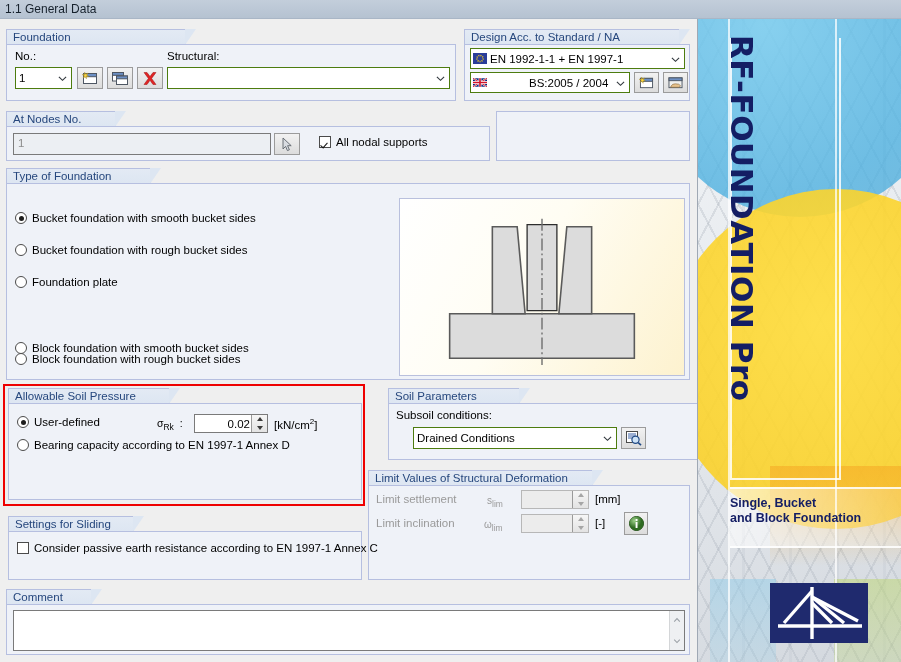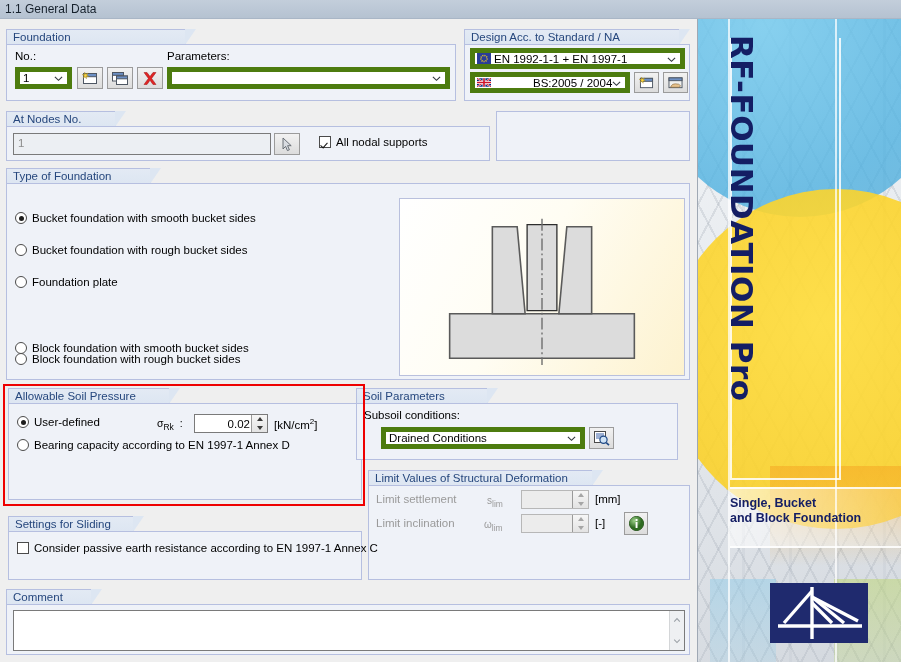--- a/index.html
+++ b/index.html
@@ -60,21 +60,21 @@
     position: absolute; box-sizing: border-box;
     background: #fff; border: 1px solid #7a7a7a;
     font-size: 11.5px; line-height: 1;
     display: flex; align-items: center; padding: 0 4px;
     color: #000;
   }
   .txtbox.ro  { background: #eceff3; color: #8d8d8d; }
 
   .combo {
     position: absolute; box-sizing: border-box;
-    background: #fff; border: 5px solid #4d7c0f;
+    background: #fff; border: 1px solid #4d7c0f;
     display: flex; align-items: center;
     font-size: 11.5px; padding-left: 3px;
   }
   .combo .chev { position:absolute; right:4px; top:50%; margin-top:-4px; width:9px; height:9px; }
 
   .spin {
     position: absolute; box-sizing: border-box;
     background: #fff; border: 1px solid #7a7a7a;
     display: flex; align-items: center; justify-content: flex-end;
     padding-right: 17px; font-size: 11.5px;
@@ -238,21 +238,21 @@
 <div id="root">
 
   <div class="titlebar">
     <span class="t">1.1 General Data</span>
   </div>
 
   <div class="grp" style="left:6px; top:29px; width:394px; height:72px;padding-left:40px;">
     <div class="hdr" style="width:180px;">Foundation</div>
     <div class="body" style="width:450px; height:57px;">
       <span class="lbl" style="left:8px; top:5px;">No.:</span>
-      <span class="lbl" style="left:160px; top:5px;">Parameters:</span>
+      <span class="lbl" style="left:160px; top:5px;">Structural:</span>
 
       <div class="combo" style="left:8px; top:22px; width:57px; height:22px;">
         <span>1</span>
         <svg class="chev" viewBox="0 0 10 10">
             <path d="M1 3.2 L5 7 L9 3.2" fill="none" stroke="#33393f" stroke-width="1.3"></path>
           </svg>
       </div>
 
       <div class="btn" style="left:70px; top:22px; width:26px; height:22px;">
         <svg width="18" height="15" viewBox="0 0 18 15">
@@ -422,21 +422,21 @@
       <span class="lbl" style="left:265px; top:13px;"><span>[kN/cm</span><sup style="font-size:8px;">2</sup><span>]</span></span>
 
       <div class="radio" style="left:8px; top:35px;">
         <span class="mark"></span>
         <span class="rl">Bearing capacity according to EN 1997-1 Annex D</span>
       </div>
     </div>
   </div>
   <div class="redbox" style="left:3px; top:384px; width:362px; height:122px;"></div>
 
-  <div class="grp" style="left:356px; top:388px; width:342px; height:72px;padding-left:10px;">
+  <div class="grp" style="left:388px; top:388px; width:342px; height:72px;padding-left:10px;">
     <div class="hdr" style="width:132px;">Soil Parameters</div>
     <div class="body" style="width:322px; height:57px;">
       <span class="lbl" style="left:7px; top:5px;">Subsoil conditions:</span>
       <div class="combo" style="left:24px; top:23px; width:204px; height:22px;">
         <span>Drained Conditions</span>
         <svg class="chev" viewBox="0 0 10 10">
             <path d="M1 3.2 L5 7 L9 3.2" fill="none" stroke="#33393f" stroke-width="1.3"></path>
           </svg>
       </div>
       <div class="btn" style="left:232px; top:23px; width:25px; height:22px;">

